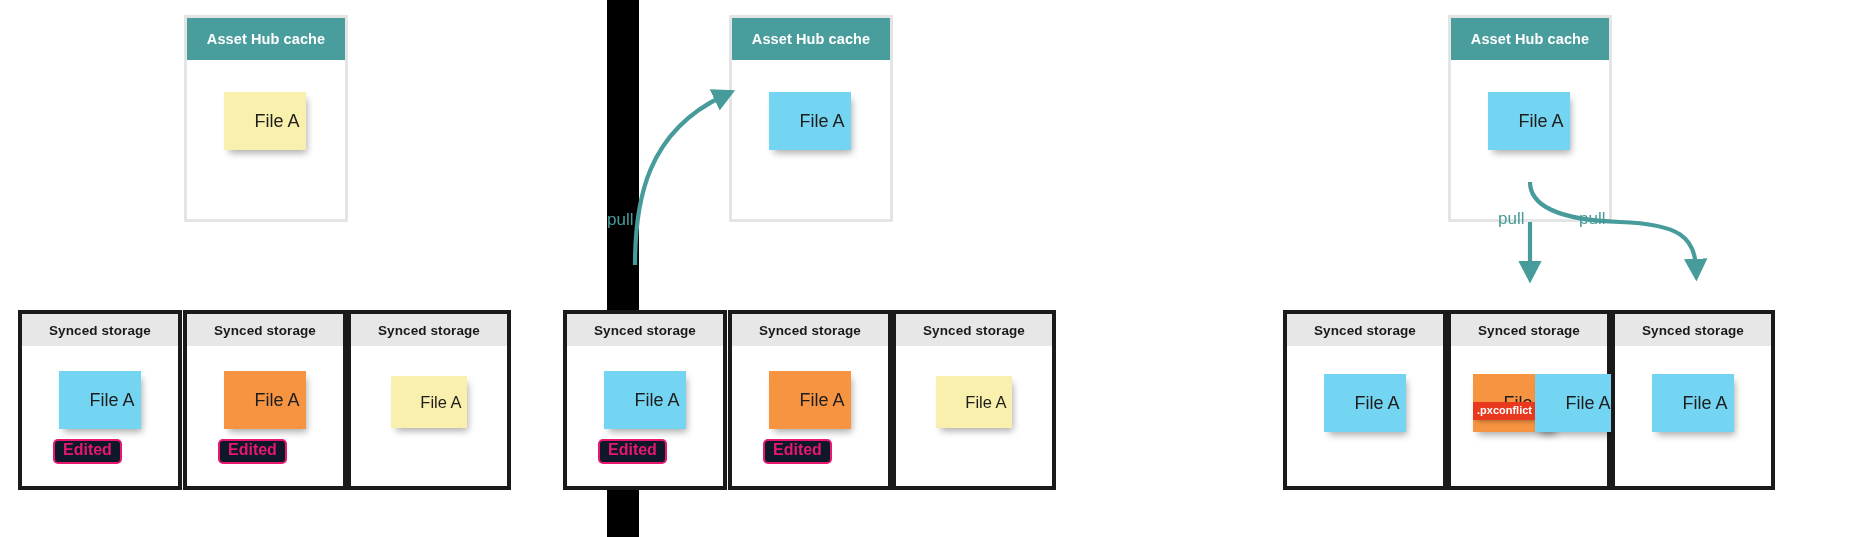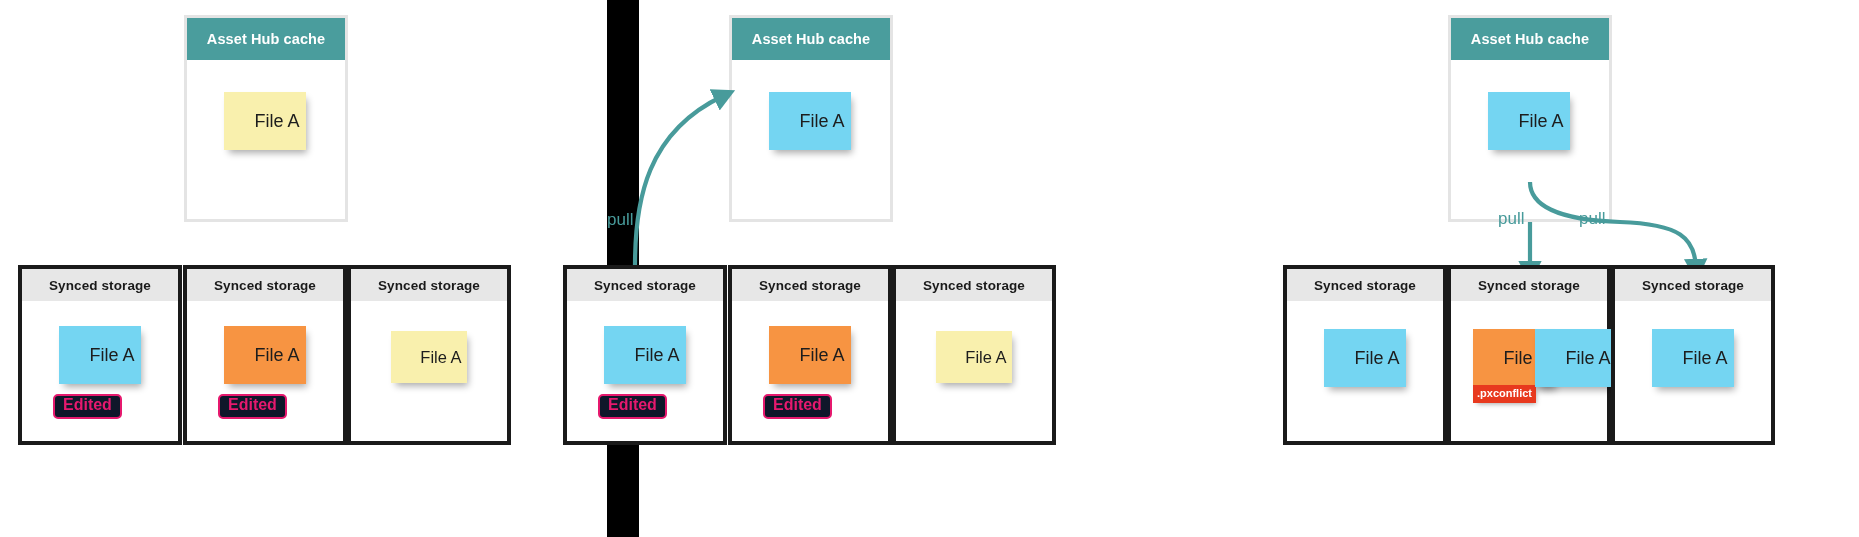--- a/index.html
+++ b/index.html
@@ -61,20 +61,21 @@
   }
 
   
   .store-box {
     position: absolute;
     width: 164px;
     height: 180px;
     background: #ffffff;
     border: 4px solid #1a1a1a;
     box-sizing: border-box;
+    margin-top: 45px;
   }
   .store-header {
     height: 32px;
     background: #e7e7e7;
     color: #1a1a1a;
     font-size: 13.5px;
     font-weight: bold;
     display: flex;
     align-items: center;
     justify-content: center;
@@ -297,21 +298,21 @@
         </div>
       </div>
     </div>
 
     <div class="store-box" style="left:167px; top:265px;">
       <div class="store-header">Synced storage</div>
       <div class="store-body">
         <div class="note orange" style="left:22px; top:28px;">
           <span>File A</span>
         </div>
-        <div class="badge-conflict" style="left:22px; top:84px;">
+        <div class="badge-conflict" style="left:22px; top:56px;">
           <span>.pxconflict</span>
         </div>
         <div class="note blue" style="left:84px; top:28px;">
           <span>File A</span>
         </div>
       </div>
     </div>
 
     <div class="store-box" style="left:331px; top:265px;">
       <div class="store-header">Synced storage</div>

